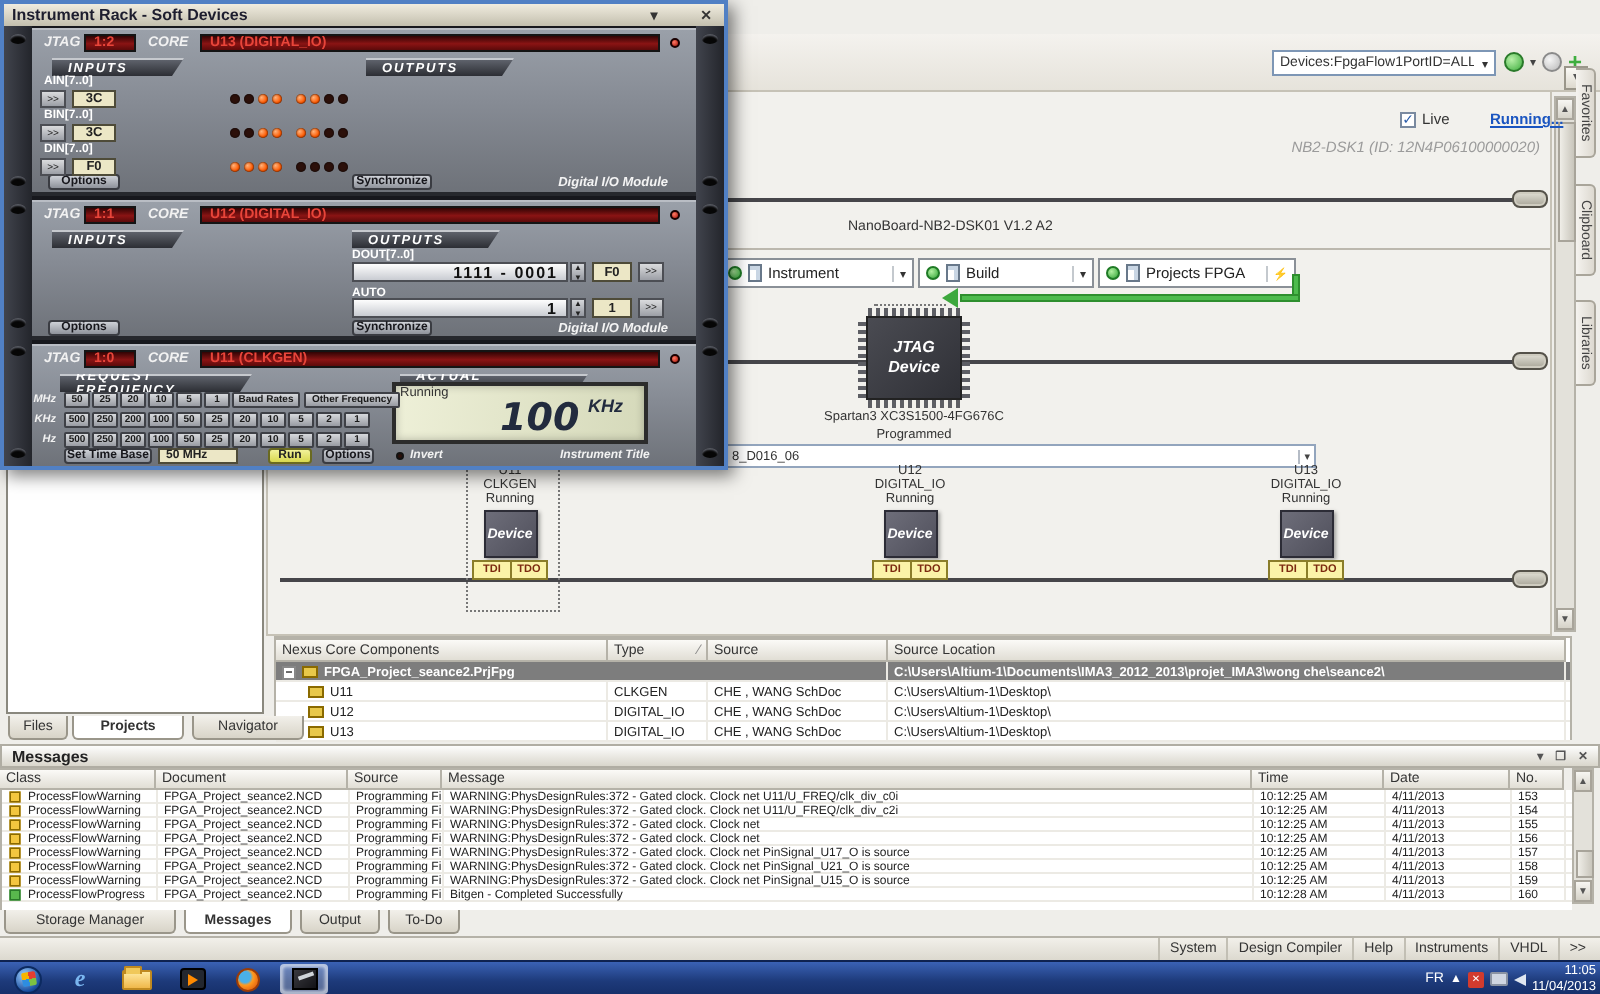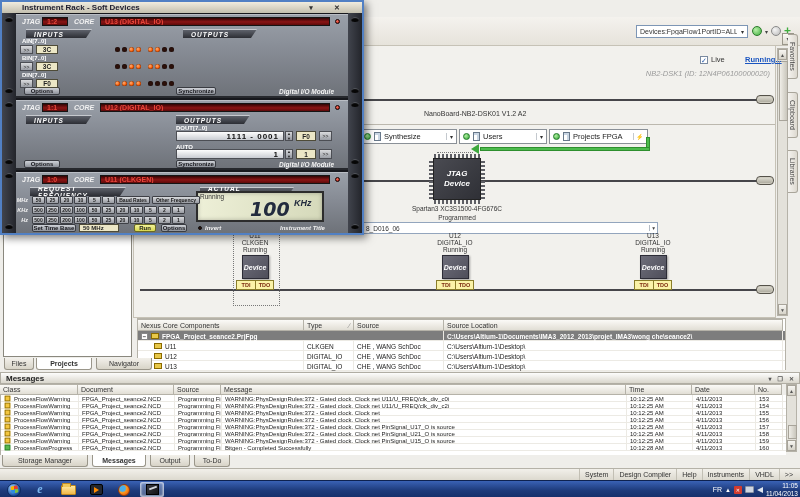--- a/index.html
+++ b/index.html
@@ -88,21 +88,21 @@
 .altium:before{content:"";position:absolute;left:2px;top:2px;width:8px;height:2px;background:#cfd4da;transform:rotate(-20deg)}
 .tray{position:absolute;top:0;height:17px;display:flex;align-items:center;gap:3px;color:#fff}
 .tray .lang{font-size:7px}
 .tray .hid{font-size:6px}
 .tflag{width:8px;height:8px;background:#d23b2e;border-radius:1px;color:#fff;font-size:5px;line-height:8px;text-align:center}
 .tdisp{width:9px;height:7px;background:#cfd6e2;border:1px solid #8a93a3;border-radius:1px}
 .tvol{width:0;height:0;border-top:3px solid transparent;border-bottom:3px solid transparent;border-right:6px solid #dfe6f0}
 .clock{font-size:6.5px;line-height:7.5px;text-align:right;color:#fff}
 
 .rack{left:0;top:0;width:364px;height:235px;border:2px solid #5180c4;background:#17181d;box-shadow:3px 3px 8px rgba(0,0,0,.5);z-index:40}
-.rack-title{height:11px;background:linear-gradient(#f0ecdf,#c3bfae);display:flex;align-items:center;font-size:8px;font-weight:bold;color:#1d1d2e;padding:0 20px;gap:16px}
+.rack-title{height:11px;background:linear-gradient(#f0ecdf,#c3bfae);display:flex;align-items:center;font-size:8px;font-weight:bold;color:#1d1d2e;padding:0 4px;gap:16px}
 .rt-btn{margin-left:auto;font-size:7px;color:#333;width:10px;text-align:center}
 .rt-btn+.rt-btn{margin-left:0}
 .rail{position:absolute;top:11px;bottom:0;width:14px;background:linear-gradient(90deg,#41444d,#23252b)}
 .screw{position:absolute;width:8px;height:5px;background:#060606;border-radius:50%;box-shadow:inset 0 1px 1px #5a5d66}
 .panel{position:absolute;left:14px;right:14px;background:linear-gradient(#9aa0a9 0%,#868b94 45%,#6e7279 100%);border-top:1px solid #b9bdc4;border-bottom:2px solid #26282d}
 .hdr-lab{font-size:7px;font-weight:bold;font-style:italic;color:#f2f2f2}
 .lcd{position:absolute;background:linear-gradient(#300404,#8a1414 55%,#5c0a0a);border:1px solid #141414;color:#e8453a;font-size:7px;font-weight:bold;display:flex;align-items:center;padding:0 4px;white-space:nowrap;overflow:hidden}
 .leddot{position:absolute;width:5px;height:5px;border-radius:50%;background:radial-gradient(circle at 35% 35%,#ff7a66,#a51408);border:1px solid #1a0000}
 .sect-tab{position:absolute;height:9px;background:linear-gradient(#5e626b,#2c2e34);color:#fff;font-weight:bold;font-style:italic;font-size:6.5px;letter-spacing:1px;display:flex;align-items:center;padding:0 8px;clip-path:polygon(0 0,100% 0,calc(100% - 6px) 100%,0 100%);border-top:1px solid #c6c9ce}
 .io-label{position:absolute;font-size:6px;font-weight:bold;color:#fff}
@@ -155,27 +155,27 @@
   <div class="abs boardid" style="right:30px;top:69px;z-index:2">NB2-DSK1 (ID: 12N4P06100000020)</div>
 
   <div class="abs chain" style="left:140px;top:99px;width:618px"></div>
   <div class="abs conn" style="left:756px;top:95px"></div>
   <div class="abs boardname" style="left:424px;top:110px">NanoBoard-NB2-DSK01   V1.2 A2</div>
   <div class="abs hsep" style="left:134px;top:124px;width:641px"></div>
 
   <div class="abs flowbtn" style="left:360px;top:129px;width:97px">
     <span class="gdot"></span>
     <span class="dicon"></span>
-    <span class="fl-lab">Synthesize</span>
+    <span class="fl-lab">Instrument</span>
     <span class="fl-arrow">▾</span>
   </div>
   <div class="abs flowbtn" style="left:459px;top:129px;width:88px">
     <span class="gdot"></span>
     <span class="dicon"></span>
-    <span class="fl-lab">Users</span>
+    <span class="fl-lab">Build</span>
     <span class="fl-arrow">▾</span>
   </div>
   <div class="abs flowbtn" style="left:549px;top:129px;width:99px">
     <span class="gdot"></span>
     <span class="dicon"></span>
     <span class="fl-lab">Projects FPGA</span>
     <span class="fl-arrow" style="color:#8a9a00">⚡</span>
   </div>
 
   <div class="abs garr" style="left:646px;top:137px;width:4px;height:14px"></div>

